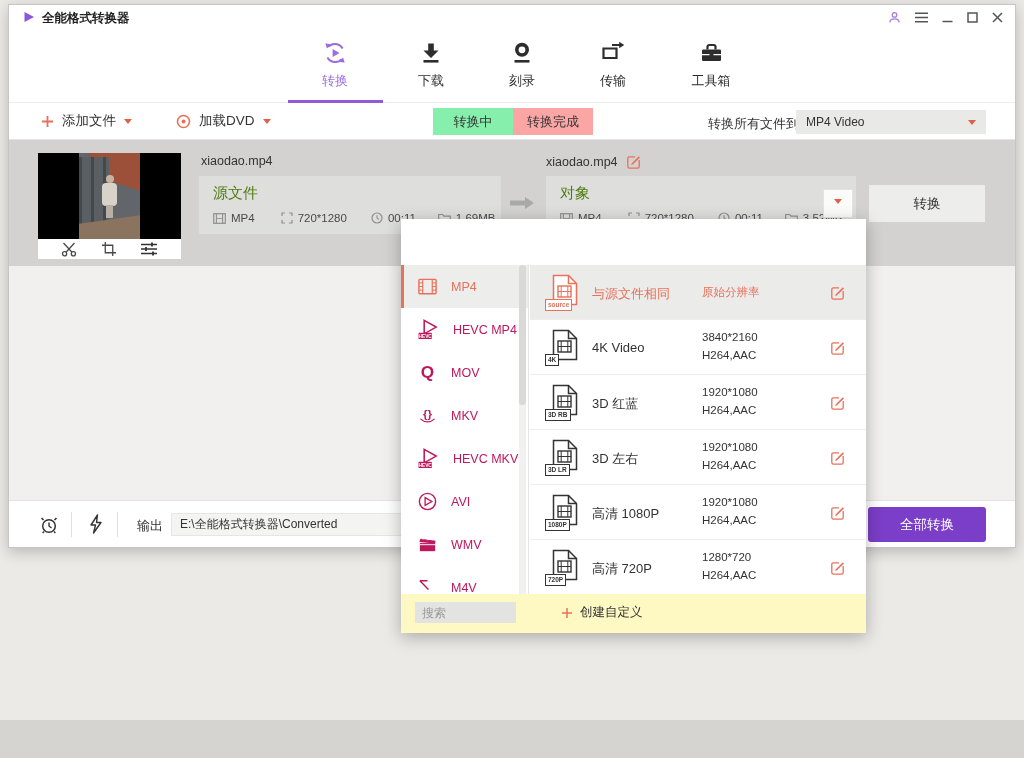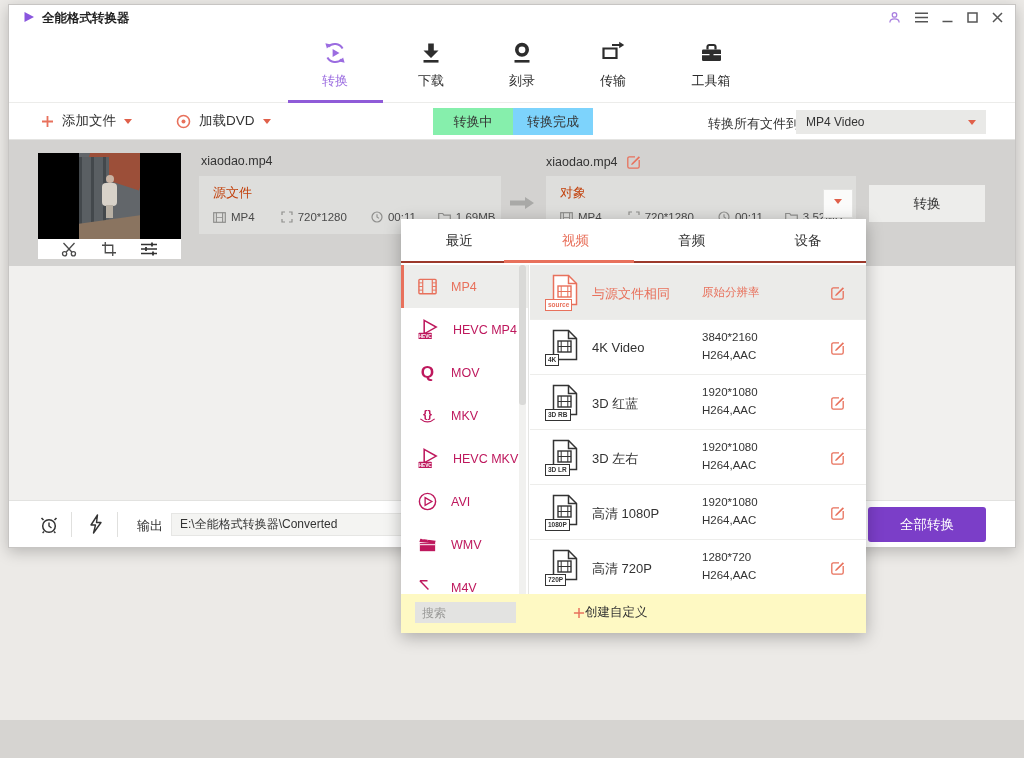--- a/index.html
+++ b/index.html
@@ -19,42 +19,42 @@
   .nav{position:absolute;left:0;top:24px;right:0;height:74px;border-bottom:1px solid #ECECEA;background:#fff}
   .nav-item{position:absolute;top:11px;transform:translateX(-50%);display:flex;flex-direction:column;align-items:center;gap:6px;font-size:13px;color:#2d2d2d}
   .nav-item.active{color:#9B6CE0}
   .nav-underline{position:absolute;bottom:-1px;left:279px;width:95px;height:3px;background:#8F5BD8}
 
   
   .toolbar{position:absolute;left:0;top:98px;right:0;height:37px;background:#fff;border-bottom:1px solid #E4E4E2}
   .tbtn{position:absolute;top:9px;display:flex;align-items:center;gap:8px;font-size:13.5px;color:#333;cursor:default}
   .chev{width:0;height:0;border:4px solid transparent;border-top:5px solid #E0604A;margin-top:5px}
   .ttabs{position:absolute;left:424px;top:5px;display:flex}
-  .ttab{width:80px;height:27px;line-height:27px;text-align:center;font-size:13px;color:#333;background:#7dd3fc}
+  .ttab{width:80px;height:27px;line-height:27px;text-align:center;font-size:13px;color:#333;background:#fca5a5}
   .ttab.active{background:#86efac}
   .convert-to-label{position:absolute;left:699px;top:12px;font-size:13px;color:#333}
   .format-select{position:absolute;left:787px;top:7px;width:190px;height:24px;background:#E9E9E7;display:flex;align-items:center;padding:0 10px;font-size:12px;color:#333}
   .format-select .chev{margin-left:auto}
 
   
   .filerow{position:absolute;left:0;top:135px;right:0;height:126px;background:#D3D2D0}
   .thumb{position:absolute;left:29px;top:13px;width:143px;height:106px;background:#fff}
   .thumb-img{position:relative;height:86px;background:#000;overflow:hidden}
   .art{position:absolute;left:41px;top:0;width:61px;height:86px;background:#62666a;overflow:hidden}
   .art .glass{position:absolute;left:0;top:4px;width:30px;height:68px;background:repeating-linear-gradient(90deg,#43484c 0 3px,#5a5f63 3px 12px)}
   .art::before{content:"";position:absolute;right:-10px;top:-32px;width:58px;height:62px;background:#9c4f39;transform:rotate(18deg)}
   .art::after{content:"";position:absolute;left:-6px;bottom:-16px;width:82px;height:36px;background:#8a7460;transform:rotate(-8deg)}
   .person{position:absolute;left:23px;top:22px;width:16px;height:44px;z-index:2}
   .person i{position:absolute;left:4px;top:0;width:8px;height:8px;border-radius:50%;background:#c9b4a4}
   .person b{position:absolute;left:0;top:8px;width:15px;height:23px;border-radius:4px;background:#d8d2c9}
   .person em{position:absolute;left:4px;top:30px;width:7px;height:13px;background:#b8b0a4}
   .thumb-tools{height:20px;display:flex;justify-content:center;align-items:center;gap:24px;background:#fff}
   .fname{position:absolute;top:14px;font-size:12.5px;color:#333;display:flex;align-items:center;gap:8px}
   .box{position:absolute;top:36px;height:58px;background:#DEDEDC}
-  .box-title{padding:8px 0 0 14px;font-size:13px;color:#c2410c}
+  .box-title{padding:8px 0 0 14px;font-size:15px;color:#4d7c0f}
   .box-info{display:flex;align-items:center;margin:9px 0 0 14px;font-size:11.5px;color:#4a4a4a}
   .info{display:flex;align-items:center;gap:5px}
   .arrow{position:absolute;left:500px;top:56px}
   .ddbtn{position:absolute;left:814px;top:49px;width:30px;height:29px;background:#FBFBFA;border:1px solid #E3E3E1;display:grid;place-items:center}
   .ddbtn .chev{margin:0}
   .convert-btn{position:absolute;left:860px;top:45px;width:116px;height:37px;background:#EDEDEB;font-size:13.5px;color:#333;text-align:center;line-height:37px}
 
   
   .content{position:absolute;left:0;top:261px;right:0;bottom:47px;background:#F1F0EE}
 
@@ -78,21 +78,21 @@
   .p-badge{position:absolute;left:-4px;bottom:-1px;font-size:6.5px;font-weight:bold;line-height:8px;padding:1px 2px;background:#fff;border:1px solid currentColor;color:inherit;white-space:nowrap}
   .p-name{position:absolute;left:62px;top:20px;font-size:13px}
   .preset.selected .p-name{color:#E8715C}
   .p-res{position:absolute;left:172px;top:11px;font-size:11.5px}
   .p-codec{position:absolute;left:172px;top:29px;font-size:11.5px}
   .preset.selected .p-res{top:20px}
   .p-edit{position:absolute;right:21px;top:20px}
   .pfoot{position:absolute;left:0;right:0;bottom:0;height:39px;background:#fef9c3}
   .search{position:absolute;left:14px;top:8px;width:101px;height:21px;background:#E3E3E1;border:none;padding:0 7px;font-size:12px;color:#444;outline:none}
   .search::placeholder{color:#9a9a98}
-  .create{position:absolute;left:172px;top:10px;display:flex;align-items:center;font-size:12.5px;color:#333}
+  .create{position:absolute;left:160px;top:10px;display:flex;align-items:center;gap:7px;font-size:12.5px;color:#333}
 
   
   .footer{position:absolute;left:0;right:0;bottom:0;height:47px;background:#fff;border-top:1px solid #E2E2E0}
   .fico{position:absolute;top:14px}
   .fsep{position:absolute;top:11px;width:1px;height:25px;background:#E0E0DE}
   .out-label{position:absolute;left:128px;top:16px;font-size:13px;color:#333}
   .out-wrap{position:absolute;left:162px;top:12px;width:316px;height:23px}
   .out-input{width:100%;height:100%;background:#F4F4F2;border:1px solid #E6E6E4;padding:0 24px 0 8px;font-size:12px;color:#333;outline:none;font-family:inherit}
   .out-wrap .chev{position:absolute;right:8px;top:7px;margin:0}
   .merge-label{position:absolute;left:723px;top:16px;font-size:13px;color:#333}
@@ -348,27 +348,20 @@
 
     <div class="ddbtn">
       <span class="chev"></span>
     </div>
     <div class="convert-btn">转换</div>
   </div>
 
   <div class="content"></div>
 
   <div class="panel">
-    <div class="ptabs">
-      <div class="ptab">最近</div>
-      <div class="ptab active">视频</div>
-      <div class="ptab">音频</div>
-      <div class="ptab">设备</div>
-      <div class="ptab-ind"></div>
-    </div>
 
     <div class="pbody">
 
       <div class="fmts">
         <div class="fmt selected">
           <svg width="21" height="21" viewBox="0 0 22 22">
                 <rect x="2" y="3.5" width="18" height="15" rx="1" fill="none" stroke="currentColor" stroke-width="1.5"></rect>
                 <path d="M6 3.5v15M16 3.5v15" stroke="currentColor" stroke-width="1.2"></path>
                 <path d="M2 7.2h4M2 11h4M2 14.8h4M16 7.2h4M16 11h4M16 14.8h4" stroke="currentColor" stroke-width="1"></path>
               </svg>

